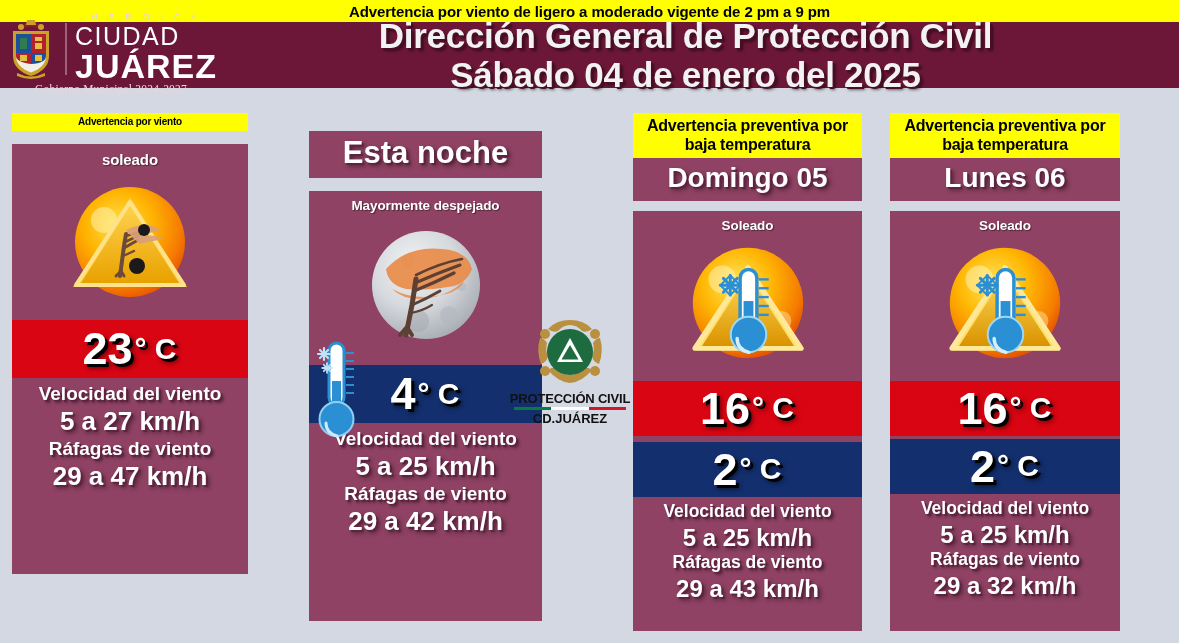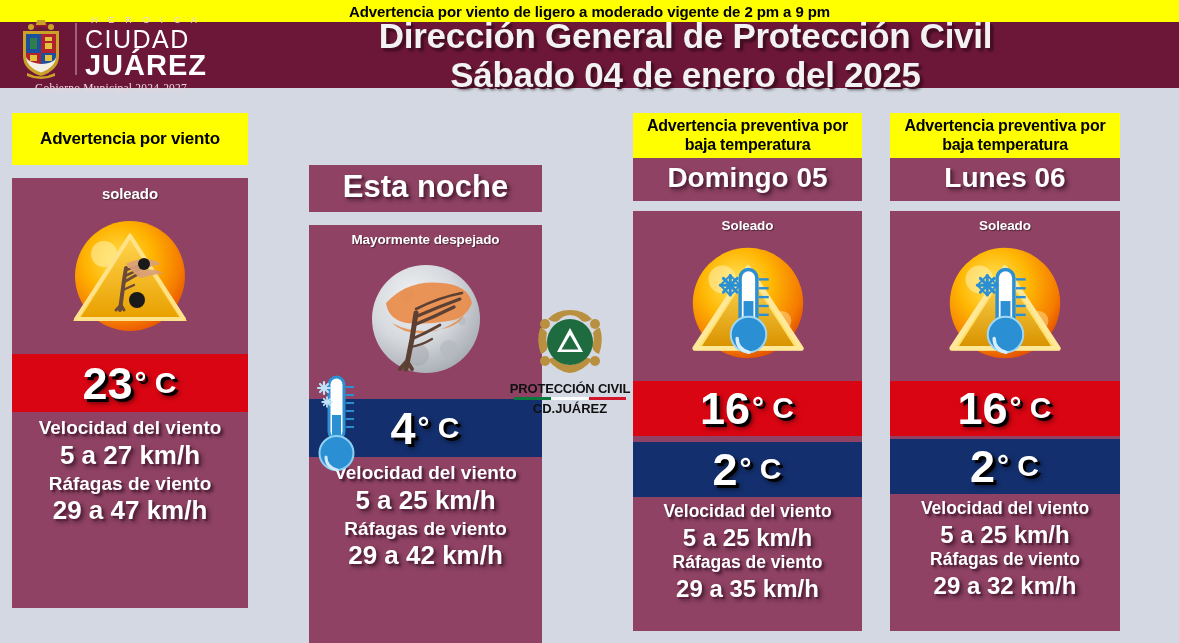--- a/index.html
+++ b/index.html
@@ -39,21 +39,21 @@
   .wordmark{ display:flex; flex-direction:column; line-height:1; }
   .wm-heroica{
     font-size:9px; letter-spacing:4.2px; color:#e7d4dd;
     font-weight:normal; margin-bottom:2px; text-align:center;
   }
   .wm-ciudad{
     font-size:25px; letter-spacing:1.5px; color:#ffffff;
     font-weight:300; line-height:.98;
   }
   .wm-juarez{
-    font-size:29px; letter-spacing:1px; color:#ffffff;
+    font-size:34px; letter-spacing:1px; color:#ffffff;
     font-weight:bold; line-height:1.02;
   }
   .gob{
     font-size:11.5px; color:#e8d6de; font-family:"Liberation Serif", serif;
     letter-spacing:.2px; margin-top:1px;
   }
   .header-title{
     flex:1; display:flex; flex-direction:column;
     align-items:center; justify-content:center; padding-right:30px;
   }
@@ -63,22 +63,22 @@
     text-shadow: 2px 2px 0 #4a0e24, 3px 3px 3px rgba(0,0,0,.55);
   }
 
   
   .cards{ position:absolute; left:0; top:113px; width:1179px; height:530px; }
 
   .card{ position:absolute; top:0; }
 
   .warn-badge{
     background:#ffff00; color:#000; font-weight:bold;
-    text-align:center; line-height:1.18; padding:16px 2px;
-    font-size:17px; letter-spacing:-0.2px;
+    text-align:center; line-height:1.18; padding:3px 2px;
+    font-size:10px; letter-spacing:-0.2px;
   }
   .warn-badge.two-line{ font-size:16px; padding:4px 2px 3px; }
   .warn-badge.hidden{ visibility:hidden; }
 
   .daybar{
     background:#8f4263; text-align:center;
     font-size:31px; font-weight:bold; color:#ffffff;
     padding:4px 0 7px; letter-spacing:0px;
     text-shadow: 2px 2px 0 #5d2340, 3px 3px 4px rgba(0,0,0,.5);
   }
@@ -126,21 +126,21 @@
   .w-val.sm{ font-size:24px; }
 
   
   .therm-inline{
     position:absolute; left:4px; top:-28px; width:52px; height:112px;
   }
 
   
   .pc-logo{
     position:absolute; left:508px; top:193px; width:124px; height:120px;
-    display:flex; flex-direction:column; align-items:center;
+    display:flex; flex-direction:column; align-items:center;justify-content:flex-end;
   }
   .pc-mark{ width:76px; height:74px; }
   .pc-name{
     font-size:13px; font-weight:bold; color:#111; letter-spacing:-0.2px;
     margin-top:1px;
   }
   .pc-flag{ width:112px; height:3px; display:flex; margin:1px 0 1px; }
   .pc-flag i{ flex:1; display:block; height:3px; }
   .pc-flag .g{ background:#0a7b3e; }
   .pc-flag .w{ background:#ffffff; }
@@ -398,21 +398,21 @@
           <span class="tval deg">° C</span>
       </div>
       <div class="tempbar cold" style="height:55px; margin-top:6px;">
         <span class="tval">2</span>
           <span class="tval deg">° C</span>
       </div>
       <div class="windblock">
         <div class="w-label sm">Velocidad del viento</div>
         <div class="w-val sm">5 a 25 km/h</div>
         <div class="w-label sm">Ráfagas de viento</div>
-        <div class="w-val sm">29 a 35 km/h</div>
+        <div class="w-val sm">29 a 43 km/h</div>
       </div>
     </div>
   </div>
 
   <div class="card" style="left:890px; width:230px;">
     <div class="warn-badge two-line">Advertencia preventiva por baja temperatura</div>
     <div class="daybar small">Lunes 06</div>
     <div class="panel" style="margin-top:10px; height:420px;">
       <div class="cond sm">Soleado</div>
       <div class="icon-wrap" style="height:148px;">

